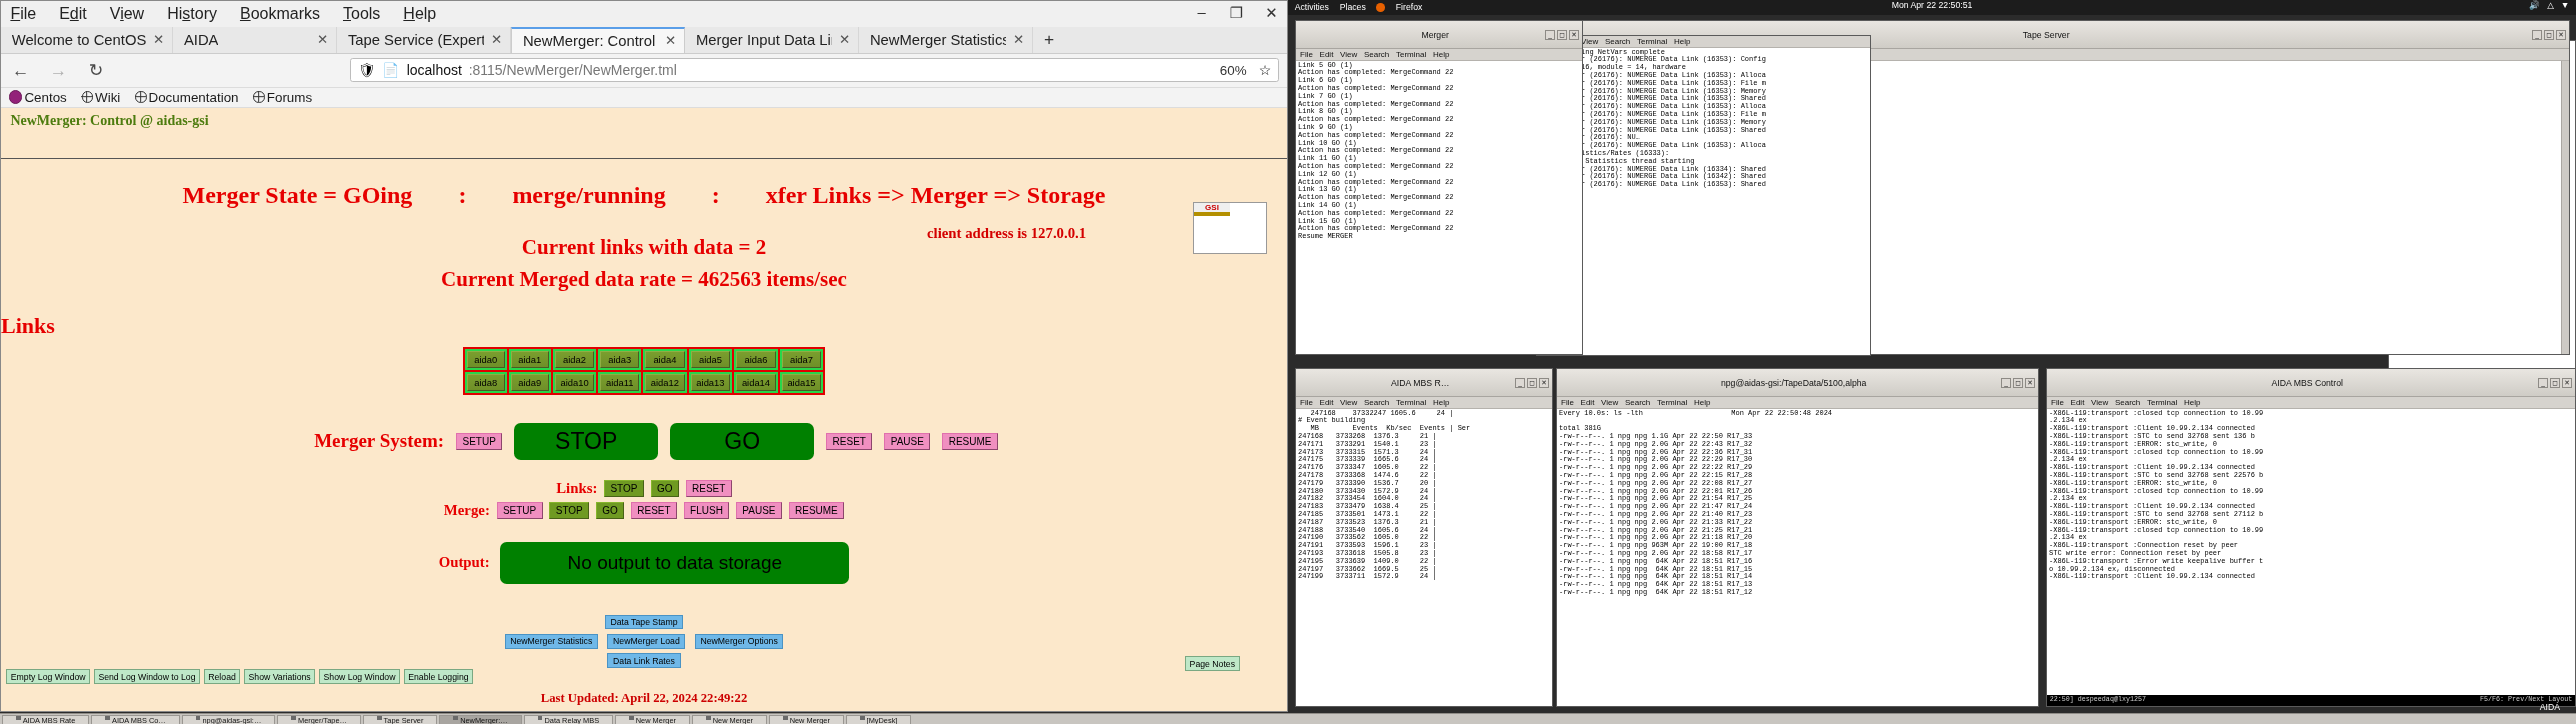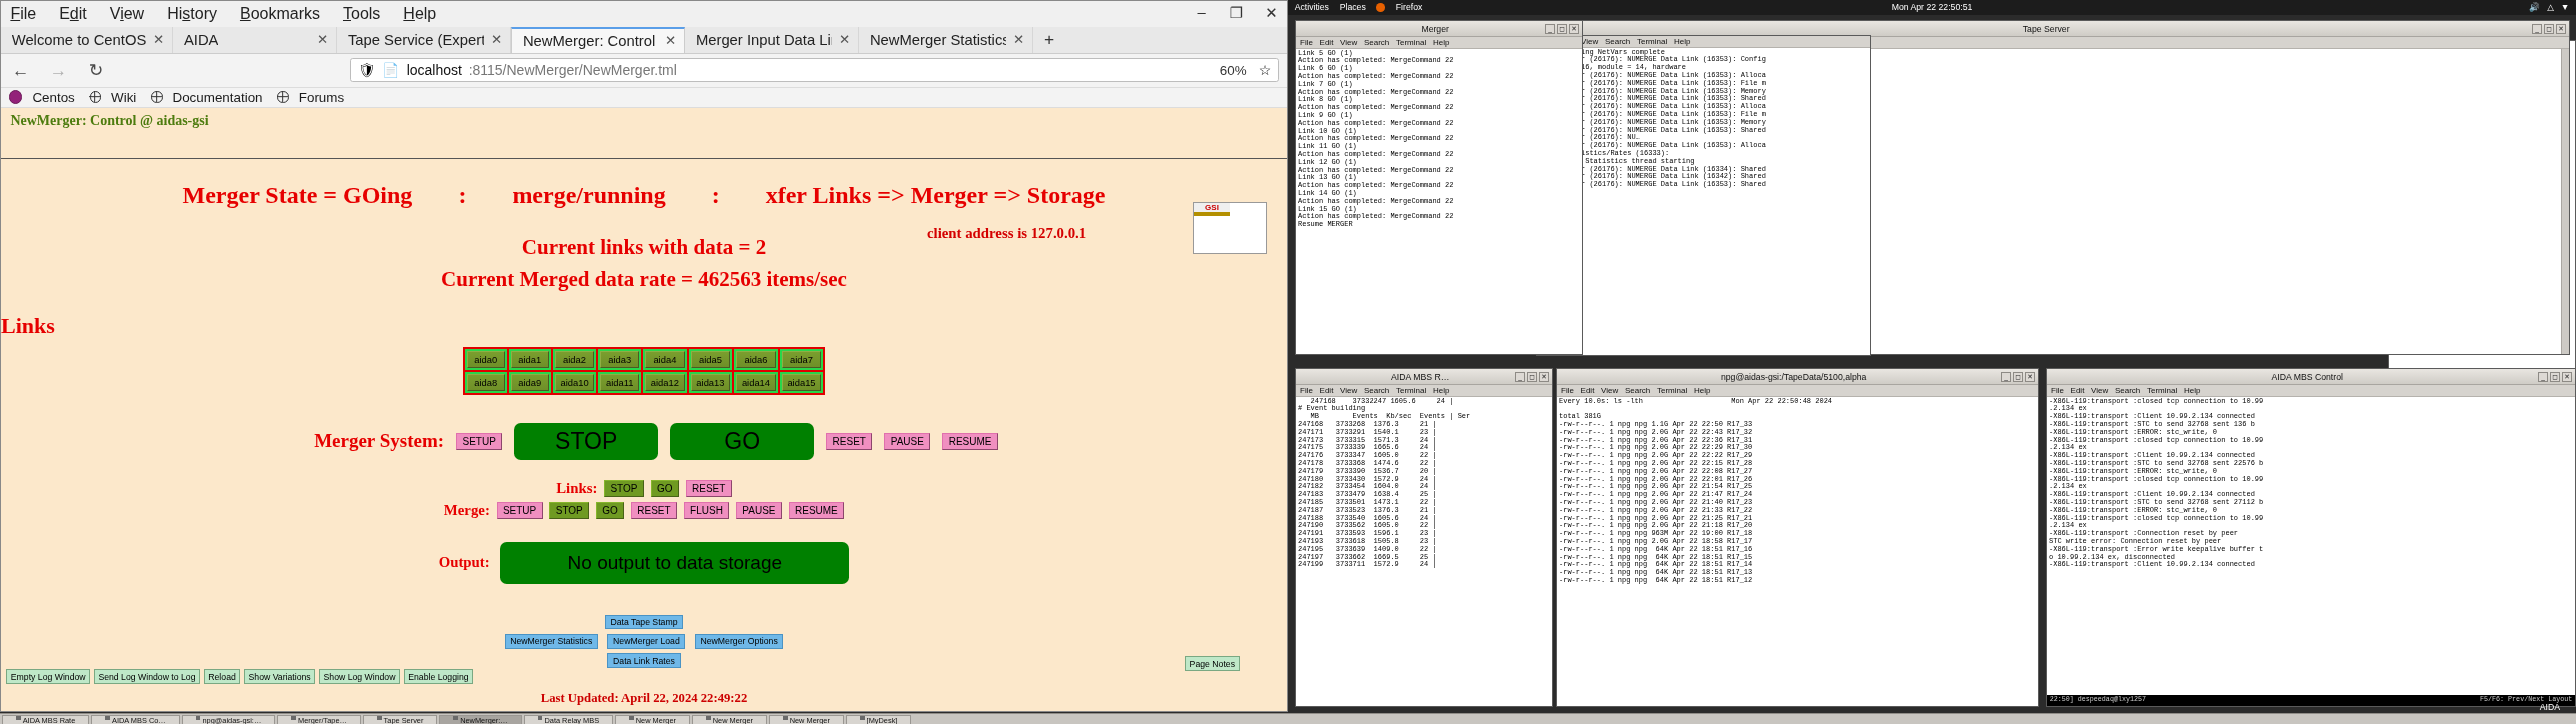--- a/index.html
+++ b/index.html
@@ -35,21 +35,21 @@
   .navicon { font-size:17.4px; color:#4a4a4a; width:23px; text-align:center; }
   .navicon.dim { color:#b0b0b0; }
   .urlbar { flex:1; height:24px; background:#fff; border:0.7px solid #bdbdbd; border-radius:2.7px;
     display:flex; align-items:center; padding:0 6.7px; gap:6.7px; font-size:14px; margin-left:228px;}
   .urlbar .host { color:#111; }
   .urlbar .path { color:#777; }
   .zoombox { font-size:13.4px; color:#333; padding:0 5.4px; }
 
   .ff-bookmarks { height:20px; background:#f3f3f3; display:flex; align-items:center;
     gap:14.8px; padding-left:8px; font-size:13.4px; color:#1a1a1a; border-bottom:0.7px solid #dcdcdc;}
-  .bm { display:flex; align-items:center; gap:10px; }
+  .bm { display:flex; align-items:center; gap:2px; }
   .bm .globe { display:inline-block; width:11.4px; height:11.4px; border:1.3px solid #333;
     border-radius:50%; position:relative; }
   .bm .globe::before { content:""; position:absolute; left:50%; top:-1.3px; width:0.7px; height:11.4px;
     border-left:1.3px solid #333; transform:translateX(-50%); }
   .bm .globe::after { content:""; position:absolute; top:50%; left:-1.3px; width:11.4px; height:0.7px;
     border-top:1.3px solid #333; transform:translateY(-50%); }
   .bm .centos { width:13.4px; height:13.4px; border-radius:50%; background:#932279;
     border:1.3px solid #6b1a59; }
 
   
@@ -107,37 +107,37 @@
   .footrow { position:absolute; bottom:27px; left:0; width:100%; display:flex; gap:4px; padding-left:5.4px; }
   .footbtn { background:#bfe8c8; border:0.7px solid #7aa882; font-size:8.7px; padding:1.3px 3.4px; color:#000;margin-top:12px; }
   .pagenotes { position:absolute; right:47px; bottom:40px; background:#bfe8c8;
     border:0.7px solid #7aa882; font-size:8.7px; padding:1.3px 4px; color:#000; }
   .updated { position:absolute; bottom:5.4px; left:0; width:100%; text-align:center;
     font-family:"Liberation Serif", serif; font-weight:bold; color:#c00; font-size:12.7px; }
 
   
   .win { position:absolute; background:#d6d3ce; border:0.7px solid #5a5a5a;
     display:flex; flex-direction:column; }
-  .win-tb { height:16px; background:linear-gradient(#e9e6e1,#cfccc6); display:flex;
+  .win-tb { height:28px; background:linear-gradient(#e9e6e1,#cfccc6); display:flex;
     align-items:center; justify-content:space-between; padding:0 2.7px; font-size:8.7px; color:#111;
     border-bottom:0.7px solid #a8a5a0; }
   .win-tb .ttl { flex:1; text-align:center; font-weight:normal; }
   .win-tb .btns { display:flex; gap:1.3px; }
   .win-tb .btns span { width:10.7px; height:10px; background:#ddd9d4; border:0.7px solid #8d8a85;
     font-size:6.7px; line-height:8.7px; text-align:center; color:#222; }
   .win-menu { height:12px; background:#d6d3ce; display:flex; gap:6.7px; padding-left:4px;
     font-size:8px; color:#111; border-bottom:0.7px solid #b5b2ad; align-items:center; }
   .term { flex:1; background:#ffffff; color:#000; font-family:"Liberation Mono", monospace;
     font-size:7px; line-height:7.8px; padding:0.7px 2px; overflow:hidden; white-space:pre; }
   .win-sb { width:8px; background:#cdcac5; border-left:0.7px solid #a9a6a1; }
   .term-wrap { flex:1; display:flex; overflow:hidden; }
 
   
   #topbar { position:absolute; left:1288px; top:0; width:1288px; height:14.8px;
-    background:#1c1c1c; color:#fff; display:flex; align-items:center; font-size:8.7px; }
+    background:#1c1c1c; color:#fff; display:flex; font-size:8.7px; }
   #topbar .left { display:flex; gap:10.7px; padding-left:6.7px; align-items:center; }
   #topbar .center { position:absolute; left:50%; transform:translateX(-50%); }
   #topbar .right { position:absolute; right:6.7px; display:flex; gap:6.7px; align-items:center; }
   .ff-ic { width:8.7px; height:8.7px; border-radius:50%; background:#e66000; display:inline-block; }
 
   
   #taskbar { position:absolute; left:0; bottom:0; width:2576px; height:12px;
     background:#c8c5c0; border-top:0.7px solid #8f8c87; display:flex; align-items:center;
     font-size:7.4px; color:#111; }
   #taskbar .tb-item { display:flex; align-items:flex-start; gap:2px; padding:0 13px; height:10px;

